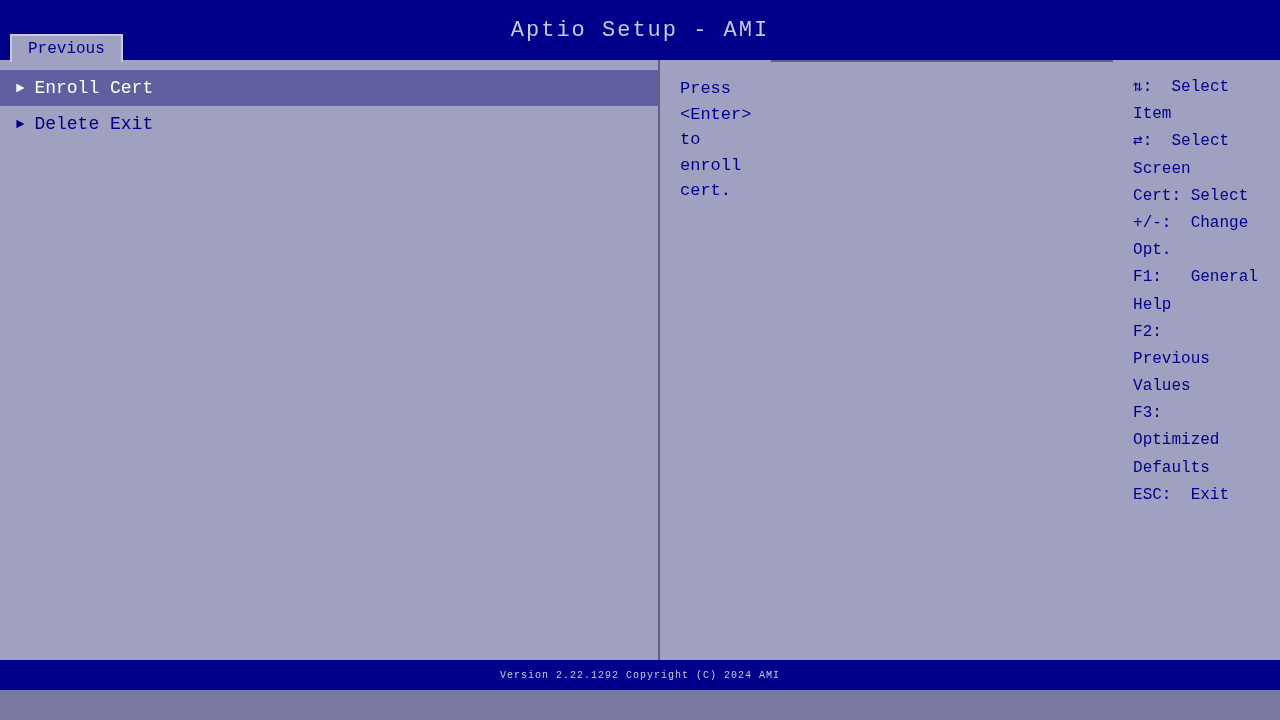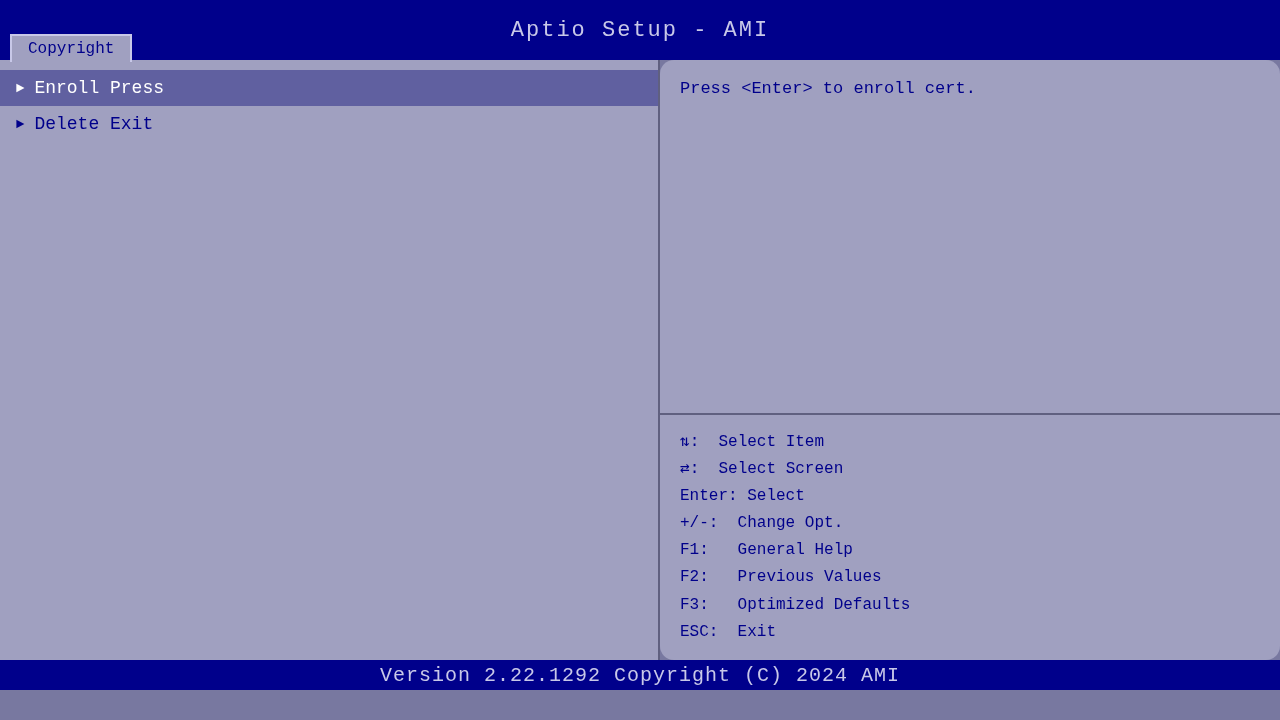--- a/index.html
+++ b/index.html
@@ -95,22 +95,21 @@
       margin-right: 10px;
       font-size: 14px;
     }
 
     
     #right-panel {
       flex: 1;
       height: 100%;
       background-color: #a0a0c0;
       display: flex;
-      flex-direction: column;
-      border-radius: 14px;
+      flex-direction: row;
     }
 
     #help-text-area {
       flex: 1;
       padding: 16px 20px;
       color: #00008b;
       font-size: 17px;
       font-family: 'Courier New', Courier, monospace;
       line-height: 1.5;
     }
@@ -135,57 +134,57 @@
       width: 100%;
       height: 30px;
       background-color: #00008b;
       display: flex;
       align-items: center;
       justify-content: center;
     }
 
     #version-text {
       color: #c8c8e8;
-      font-size: 20px;
+      font-size: 10px;
       font-family: 'Courier New', Courier, monospace;
       letter-spacing: 1px;
     }
   </style>
 </head>
 <body>
 
 <div id="top-bar">
   <div id="tab-bar">
-    <div class="tab">Copyright</div>
+    <div class="tab">Previous</div>
   </div>
   <div id="app-title">Aptio Setup - AMI</div>
 </div>
 
 <div id="main-content">
 
   <div id="left-panel">
     <div class="menu-item" style="background-color:#6060a0; color:#ffffff;">
       <span class="arrow">►</span>
-      <span>Enroll Press</span>
+      <span>Enroll Cert</span>
     </div>
     <div class="menu-item" style="background-color:transparent; color:#00008b;">
       <span class="arrow">►</span>
       <span>Delete Exit</span>
     </div>
   </div>
 
   <div id="right-panel">
     <div id="help-text-area">
       <span>Press &lt;Enter&gt; to enroll cert.</span>
     </div>
     <div id="divider"></div>
     <div id="keybindings">
       <div>⇅: &nbsp;Select Item</div>
       <div>⇄: &nbsp;Select Screen</div>
-      <div>Enter: Select</div>
+      <div>Cert: Select</div>
       <div>+/-: &nbsp;Change Opt.</div>
       <div>F1: &nbsp; General Help</div>
       <div>F2: &nbsp; Previous Values</div>
       <div>F3: &nbsp; Optimized Defaults</div>
       <div>ESC: &nbsp;Exit</div>
     </div>
   </div>
 
 </div>
 

